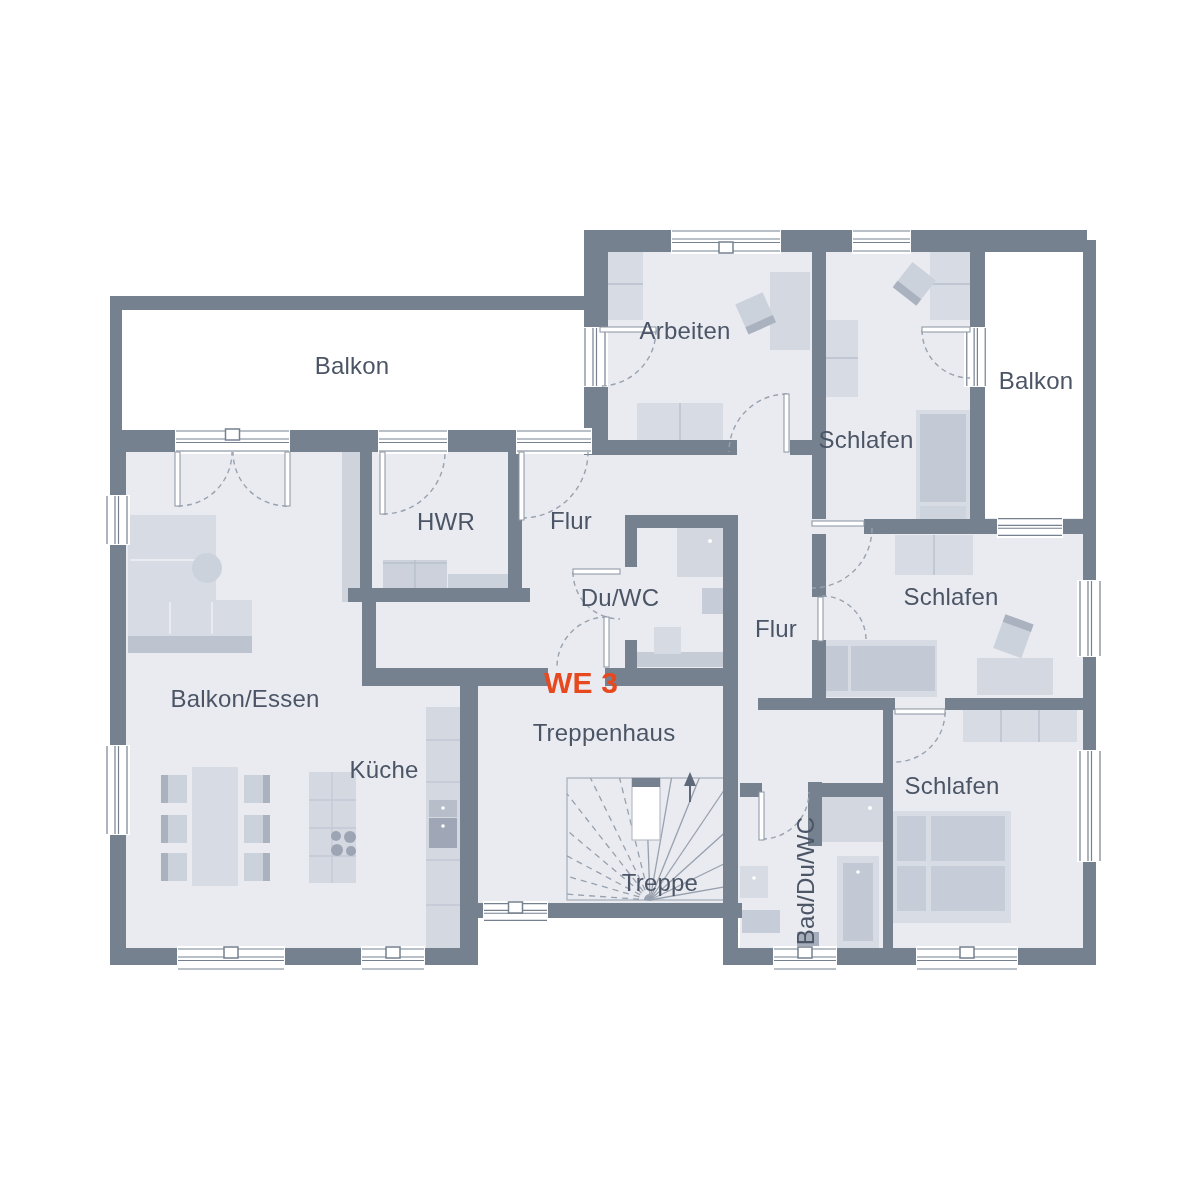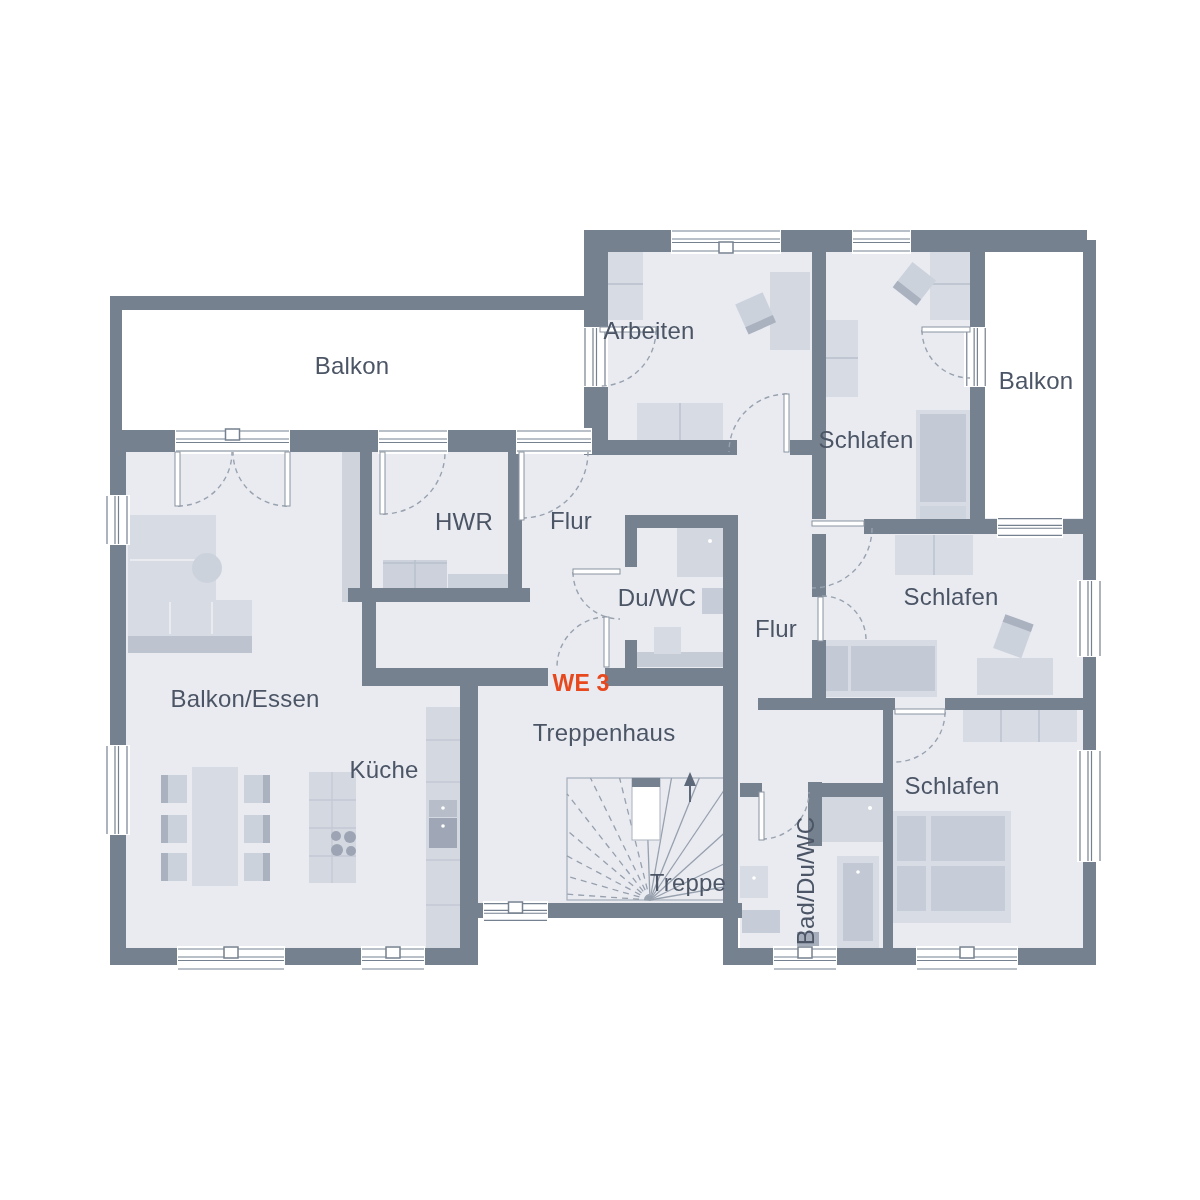--- a/index.html
+++ b/index.html
@@ -2,21 +2,21 @@
 <html><head>
 <meta charset="utf-8">
 <style>
   html,body{margin:0;padding:0;background:#ffffff;}
   #canvas{position:relative;width:1200px;height:1200px;background:#ffffff;overflow:hidden;
           font-family:"Liberation Sans",sans-serif;}
   #plan-svg{position:absolute;left:0;top:0;}
   .room-label{position:absolute;font-size:24px;line-height:1;color:#4b5565;
               transform:translate(-50%,-50%);white-space:nowrap;letter-spacing:.2px;}
   .room-label.vertical{transform:translate(-50%,-50%) rotate(-90deg);}
-  .room-label.accent{color:#e8481e;font-weight:700;font-size:23px;}
+  .room-label.accent{color:#e8481e;font-weight:700;font-size:30px;}
 </style>
 </head>
 <body>
 
 <div id="canvas">
 <svg id="plan-svg" width="1200" height="1200" viewBox="0 0 1200 1200">
 
   <g id="floors">
     <rect x="118" y="440" width="622" height="470" fill="#e9ebf1"></rect>
     <rect x="118" y="910" width="342" height="42" fill="#e9ebf1"></rect>
@@ -399,28 +399,28 @@
           <rect x="573" y="569" width="47" height="5" fill="#ffffff" stroke="#8a93a1" stroke-width="1"></rect>
         </g>
         <g>
           <path d="M607.0,617.0 A50,50 0 0 0 557.0,667.0" fill="none" stroke="#99a2af" stroke-width="1.4" stroke-dasharray="5 4"></path>
           <rect x="604" y="617" width="5" height="50" fill="#ffffff" stroke="#8a93a1" stroke-width="1"></rect>
         </g>
       </g>
 </svg>
 
 <div class="room-label" style="left:352px;top:366px">Balkon</div>
-<div class="room-label" style="left:649px;top:331px">Arbeiten</div>
+<div class="room-label" style="left:685px;top:331px">Arbeiten</div>
 <div class="room-label" style="left:866px;top:440px">Schlafen</div>
 <div class="room-label" style="left:1036px;top:381px">Balkon</div>
-<div class="room-label" style="left:464px;top:522px">HWR</div>
+<div class="room-label" style="left:446px;top:522px">HWR</div>
 <div class="room-label" style="left:571px;top:521px">Flur</div>
-<div class="room-label" style="left:657px;top:598px">Du/WC</div>
+<div class="room-label" style="left:620px;top:598px">Du/WC</div>
 <div class="room-label" style="left:776px;top:629px">Flur</div>
 <div class="room-label" style="left:951px;top:597px">Schlafen</div>
 <div class="room-label" style="left:245px;top:699px">Balkon/Essen</div>
 <div class="room-label" style="left:384px;top:770px">Küche</div>
 <div class="room-label" style="left:604px;top:733px">Treppenhaus</div>
 <div class="room-label accent" style="left:581px;top:683px">WE 3</div>
-<div class="room-label" style="left:688px;top:883px">Treppe</div>
+<div class="room-label" style="left:660px;top:883px">Treppe</div>
 <div class="room-label vertical" style="left:806px;top:881px">Bad/Du/WC</div>
 <div class="room-label" style="left:952px;top:786px">Schlafen</div>
 </div>
 
 </body></html>

